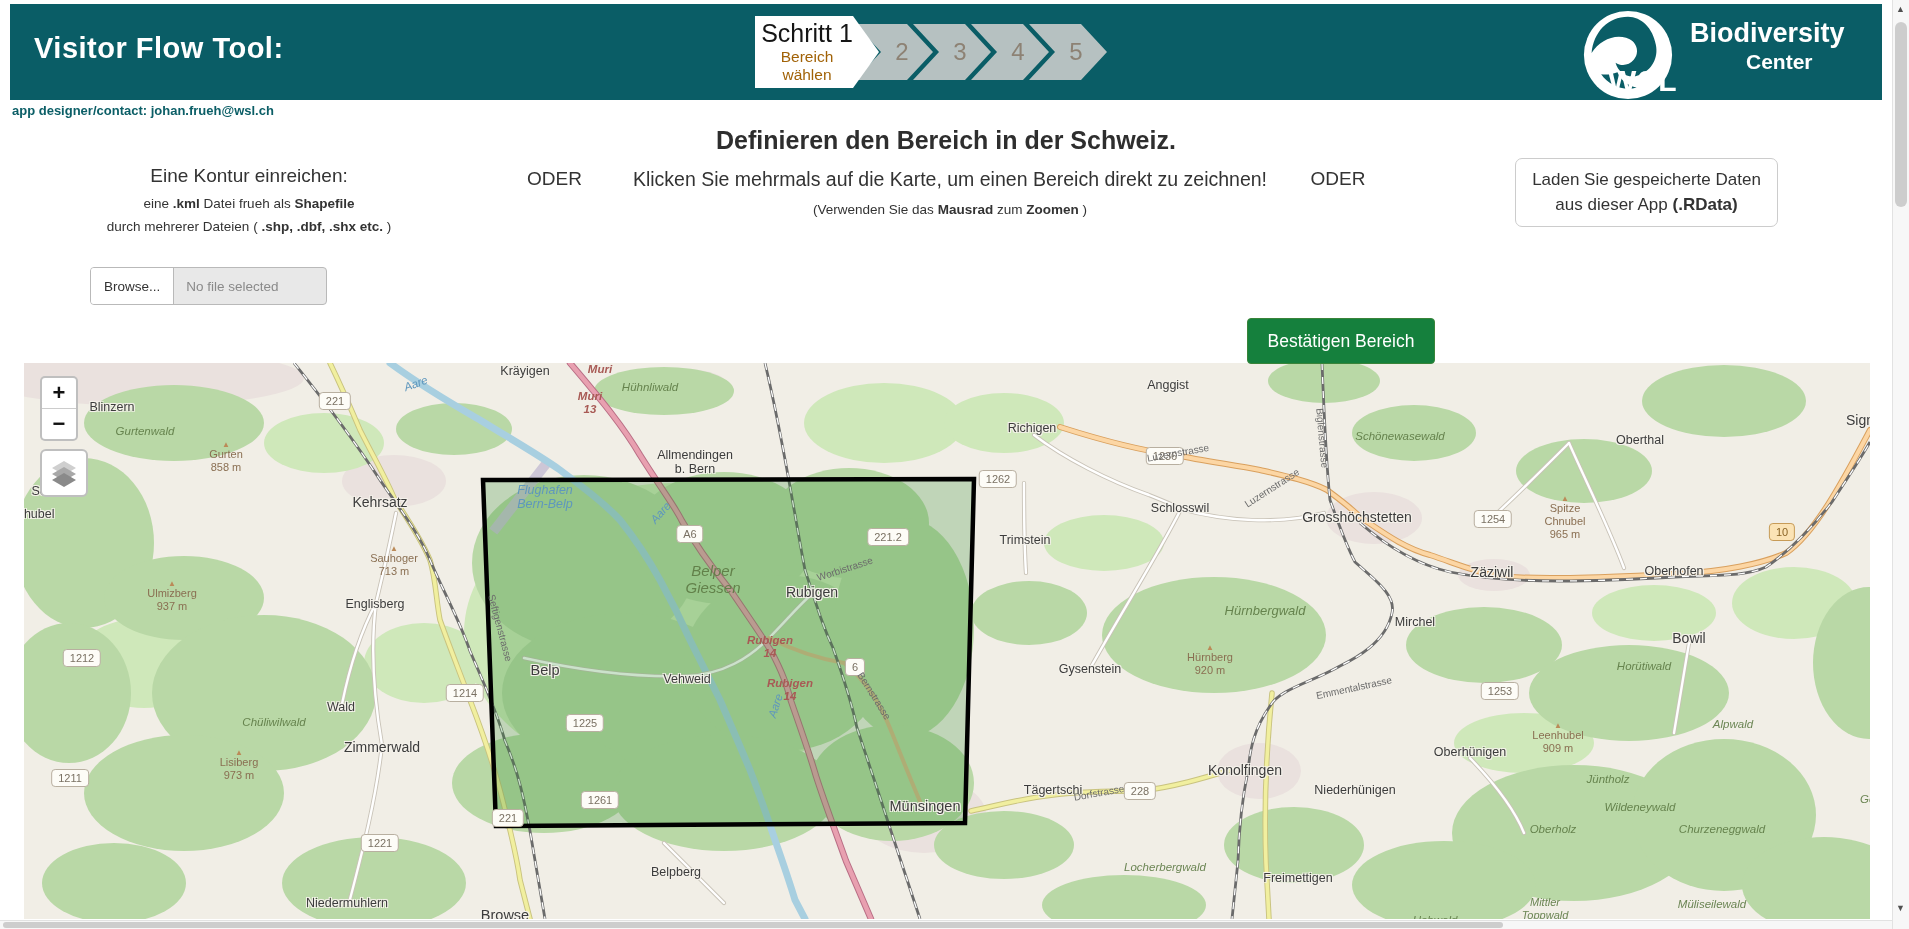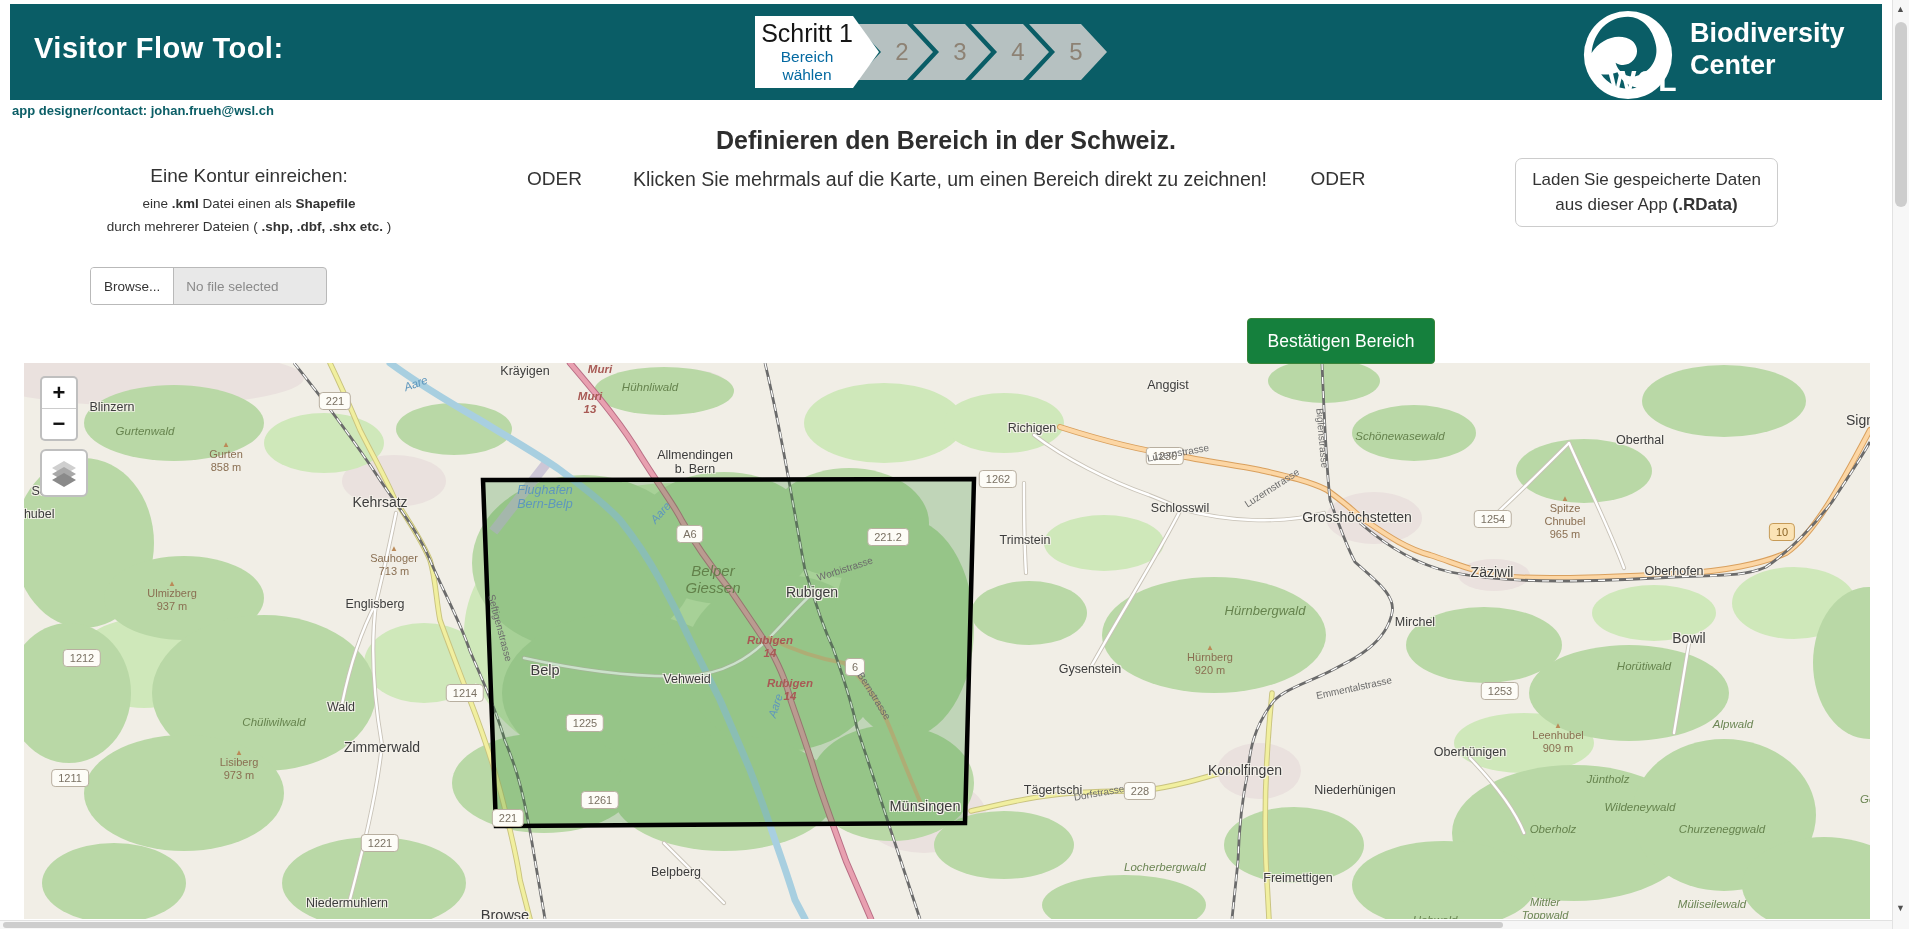--- a/index.html
+++ b/index.html
@@ -7,30 +7,30 @@
        font-family:"Liberation Sans",sans-serif;color:#333;}
   
   .header{position:absolute;left:10px;top:4px;width:1872px;height:96px;background:#0a5d66;}
   .app-title{position:absolute;left:24px;top:28px;font-size:29px;font-weight:bold;color:#fff;letter-spacing:.5px;}
   .steps{position:absolute;left:745px;top:10px;height:76px;display:flex;align-items:center;}
   .step-current{position:relative;width:124px;height:72px;background:#fff;z-index:2;
     clip-path:polygon(0 0,98px 0,124px 50%,98px 100%,0 100%);
     display:flex;flex-direction:column;justify-content:center;align-items:center;
     padding-right:20px;box-sizing:border-box;text-align:center;}
   .step-t{font-size:25px;color:#151515;line-height:1.1;}
-  .step-s{font-size:15.5px;color:#0369a1;}
+  .step-s{font-size:15.5px;color:#a16207;}
   .step-next{width:78px;height:56px;background:#b6c1c1;margin-left:-20px;
     clip-path:polygon(0 0,52px 0,78px 50%,52px 100%,0 100%,26px 50%);
     display:flex;align-items:center;justify-content:center;padding-left:16px;
     box-sizing:border-box;font-size:24px;color:#8d8274;}
   .step-next.first{margin-left:-24px;}
   .logo-svg{position:absolute;left:1572px;top:5px;}
   .logo-wsl{position:absolute;left:1598px;top:60px;font-size:30px;font-weight:bold;color:#fff;letter-spacing:1px;}
   .logo-l1{position:absolute;left:1680px;top:14px;font-size:27px;font-weight:bold;color:#fff;}
-  .logo-l2{position:absolute;left:1680px;top:46px;font-size:27px;font-weight:bold;color:#fff;}
+  .logo-l2{position:absolute;left:1736px;top:46px;font-size:21px;font-weight:bold;color:#fff;}
   
   .contact{position:absolute;left:12px;top:103px;font-size:13px;font-weight:600;color:#0b5e66;}
   .heading{position:absolute;left:0;top:126px;width:1892px;text-align:center;font-size:25px;font-weight:bold;color:#2e2e2e;}
   .col-left{position:absolute;left:84px;top:165px;width:330px;text-align:center;}
   .col-left .t1{font-size:19px;color:#333;}
   .col-left .t2{font-size:13.5px;margin-top:9px;}
   .col-left .t3{font-size:13.5px;margin-top:8px;}
   .oder{position:absolute;top:168px;font-size:19px;color:#333;}
   .oder.o1{left:527px;}
   .oder.o2{left:1303px;width:70px;text-align:center;}
@@ -113,32 +113,33 @@
     <div class="logo-wsl">WSL</div>
     <div class="logo-l1">Biodiversity</div>
     <div class="logo-l2">Center</div>
   </div>
 
   <div class="contact">app designer/contact: johan.frueh@wsl.ch</div>
   <div class="heading">Definieren den Bereich in der Schweiz.</div>
 
   <div class="col-left">
     <div class="t1">Eine Kontur einreichen:</div>
-    <div class="t2"><span>eine </span><span class="b">.kml</span><span> Datei einen als </span><span class="b">Shapefile</span></div>
+    <div class="t2"><span>eine </span><span class="b">.kml</span><span> Datei frueh als </span><span class="b">Shapefile</span></div>
     <div class="t3"><span>durch mehrerer Dateien ( </span><span class="b">.shp, .dbf, .shx etc.</span><span> )</span></div>
   </div>
   <div class="file-ctl">
     <div class="browse-btn">Browse...</div>
     <div class="file-name">No file selected</div>
   </div>
 
   <div class="oder o1">ODER</div>
 
   <div class="col-mid">
     <div class="t1">Klicken Sie mehrmals auf die Karte, um einen Bereich direkt zu zeichnen!</div>
+    <div class="t2"><span>(Verwenden Sie das </span><span class="b">Mausrad</span><span> zum </span><span class="b">Zoomen</span><span> )</span></div>
   </div>
 
   <div class="oder o2">ODER</div>
 
   <div class="load-box">
     <div>Laden Sie gespeicherte Daten</div>
     <div><span>aus dieser App </span><span class="b">(.RData)</span></div>
   </div>
 
   <div class="confirm-btn">Bestätigen Bereich</div>

